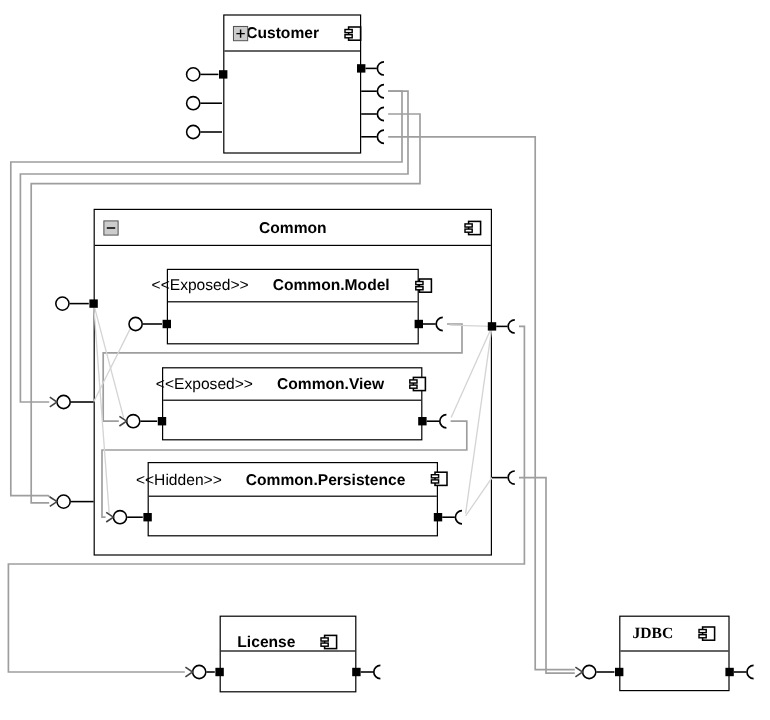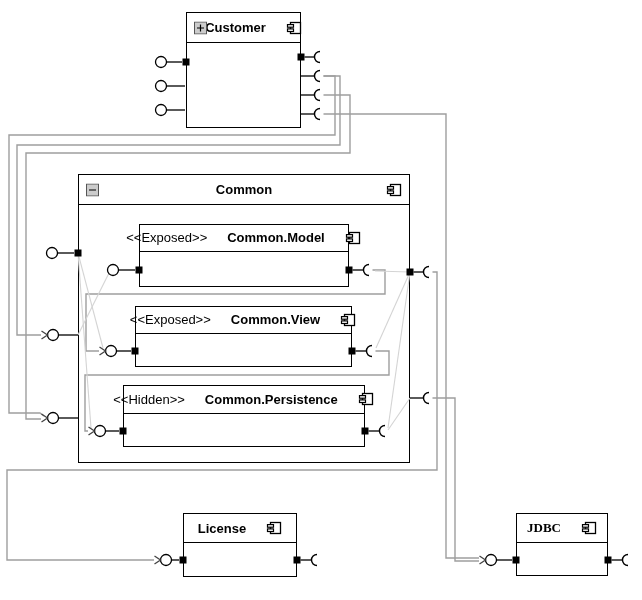--- a/index.html
+++ b/index.html
@@ -101,21 +101,21 @@
             <rect x="4.5" y="1.5" width="10" height="11" fill="#fff" stroke="#000" stroke-width="1.3"></rect>
             <rect x="1.5" y="3.6" width="6" height="2.6" fill="#fff" stroke="#000" stroke-width="1.2"></rect>
             <rect x="1.5" y="7.9" width="6" height="2.6" fill="#fff" stroke="#000" stroke-width="1.2"></rect>
           </svg>
         </span>
       </div>
     </div>
   </div>
 
   <div class="box" style="left:183px;top:513px;width:114px;height:64px;">
-    <div class="hdr" style="height:29px;">
+    <div class="hdr" style="height:29px;align-items:flex-end;">
       <span>License</span>
       <span class="cicon">
         <svg width="16" height="14" viewBox="0 0 16 14">
           <rect x="4.5" y="1.5" width="10" height="11" fill="#fff" stroke="#000" stroke-width="1.3"></rect>
           <rect x="1.5" y="3.6" width="6" height="2.6" fill="#fff" stroke="#000" stroke-width="1.2"></rect>
           <rect x="1.5" y="7.9" width="6" height="2.6" fill="#fff" stroke="#000" stroke-width="1.2"></rect>
         </svg>
       </span>
     </div>
   </div>

